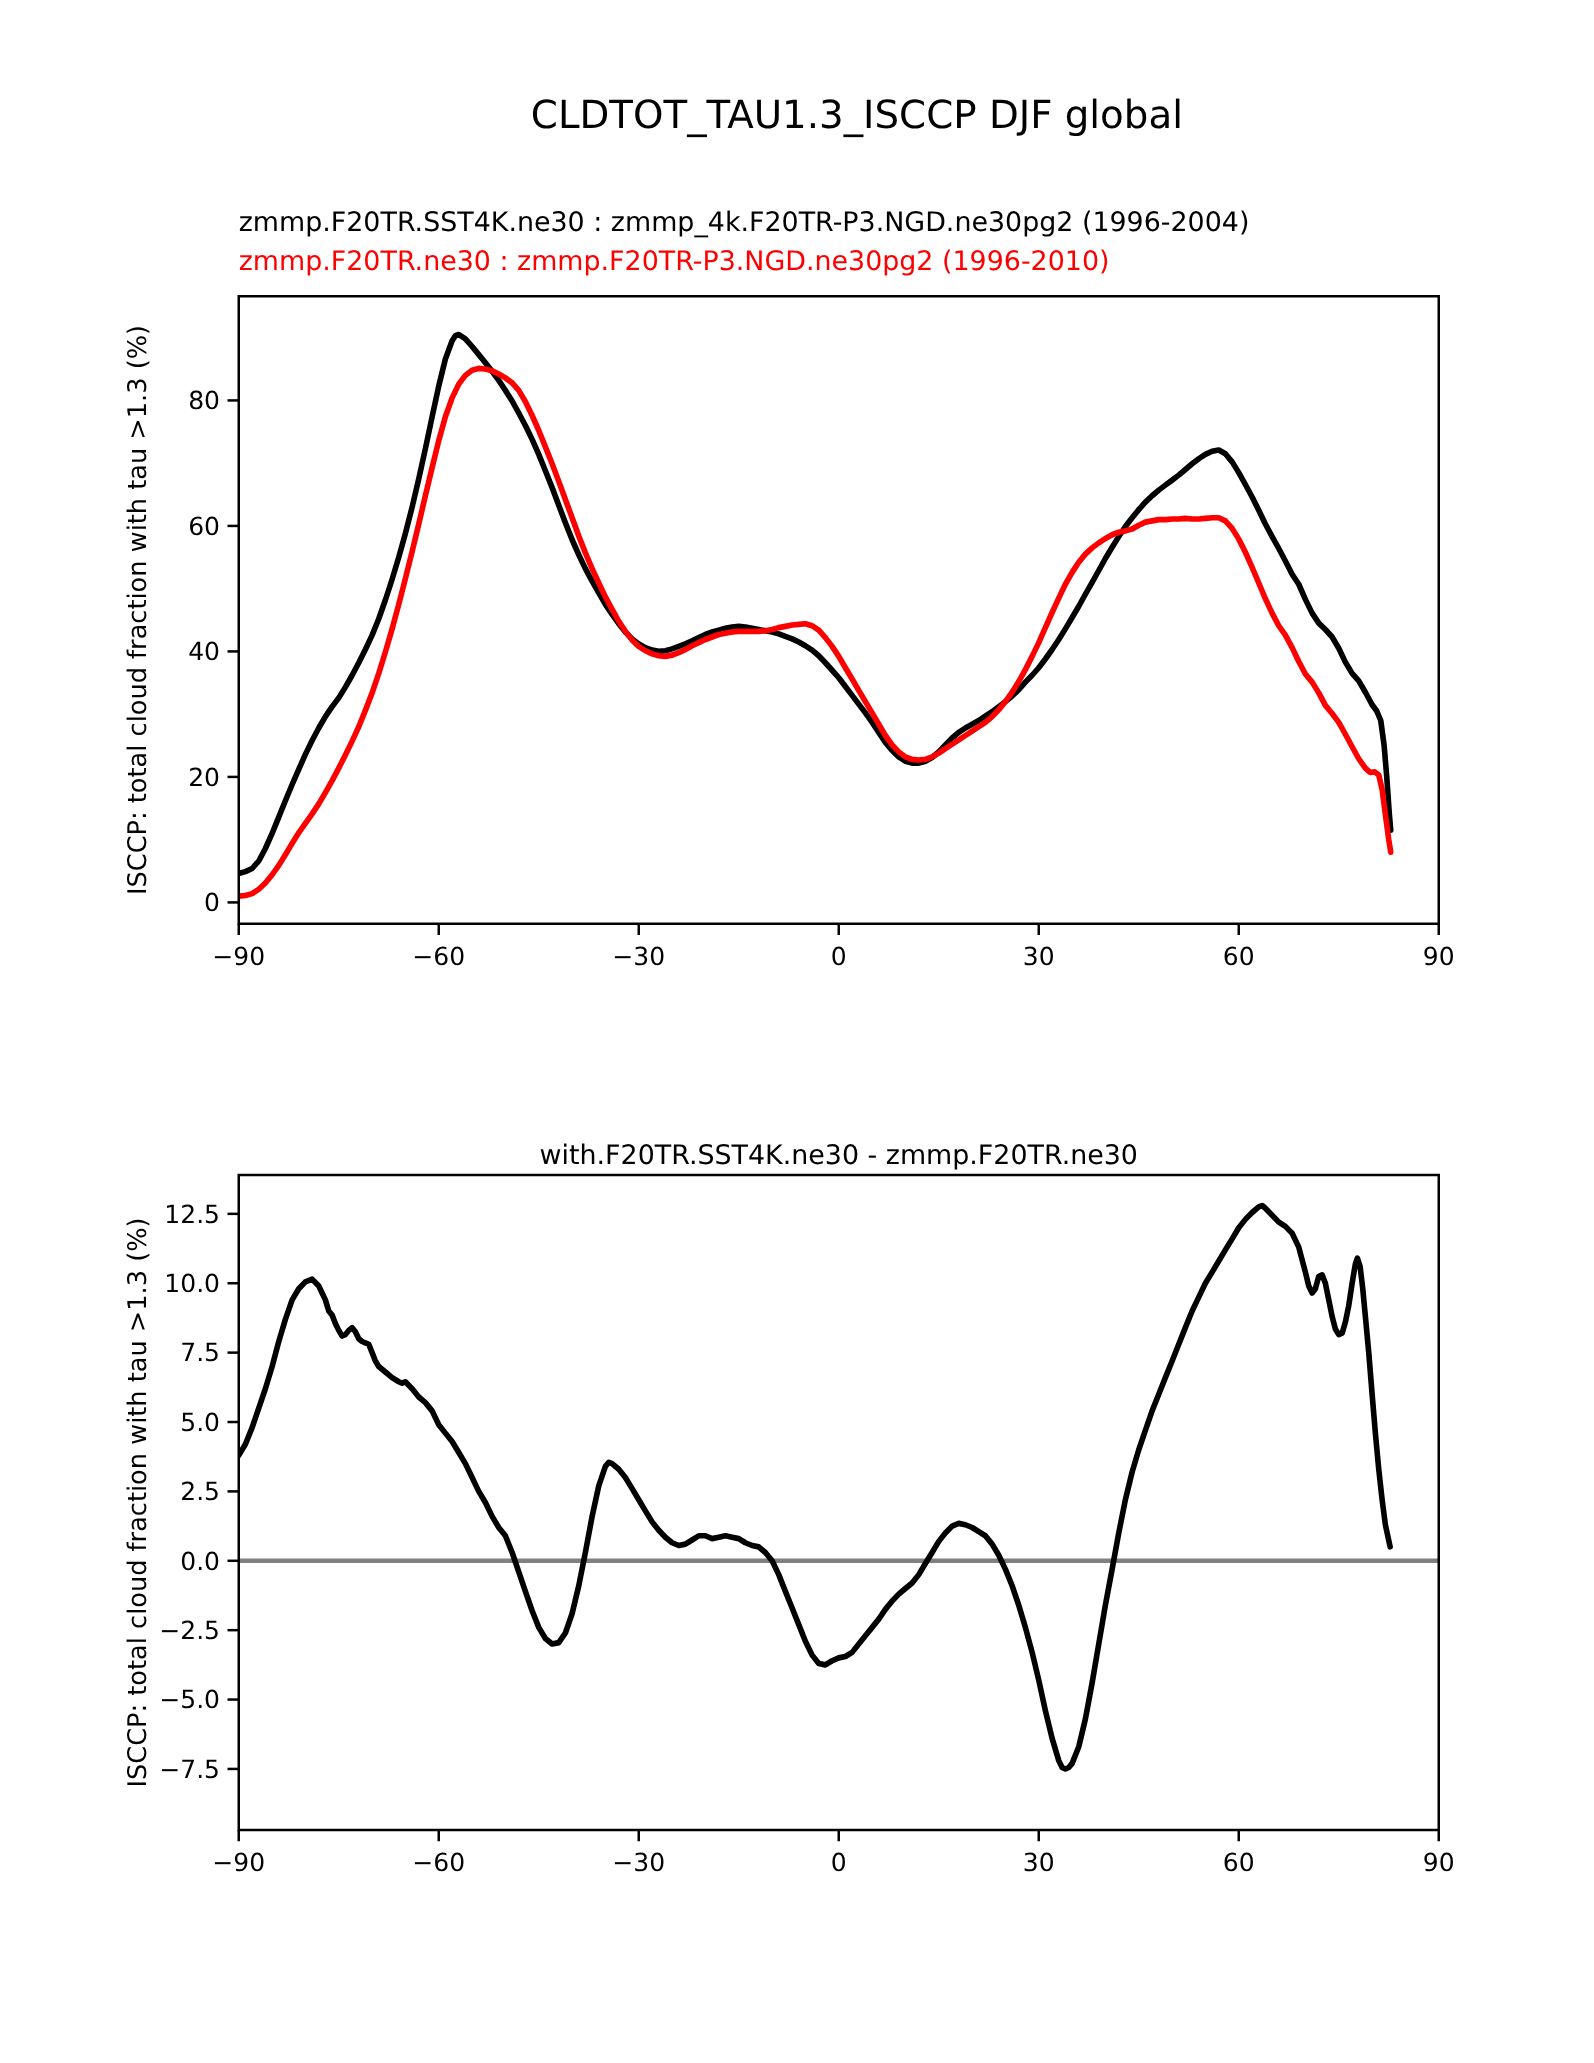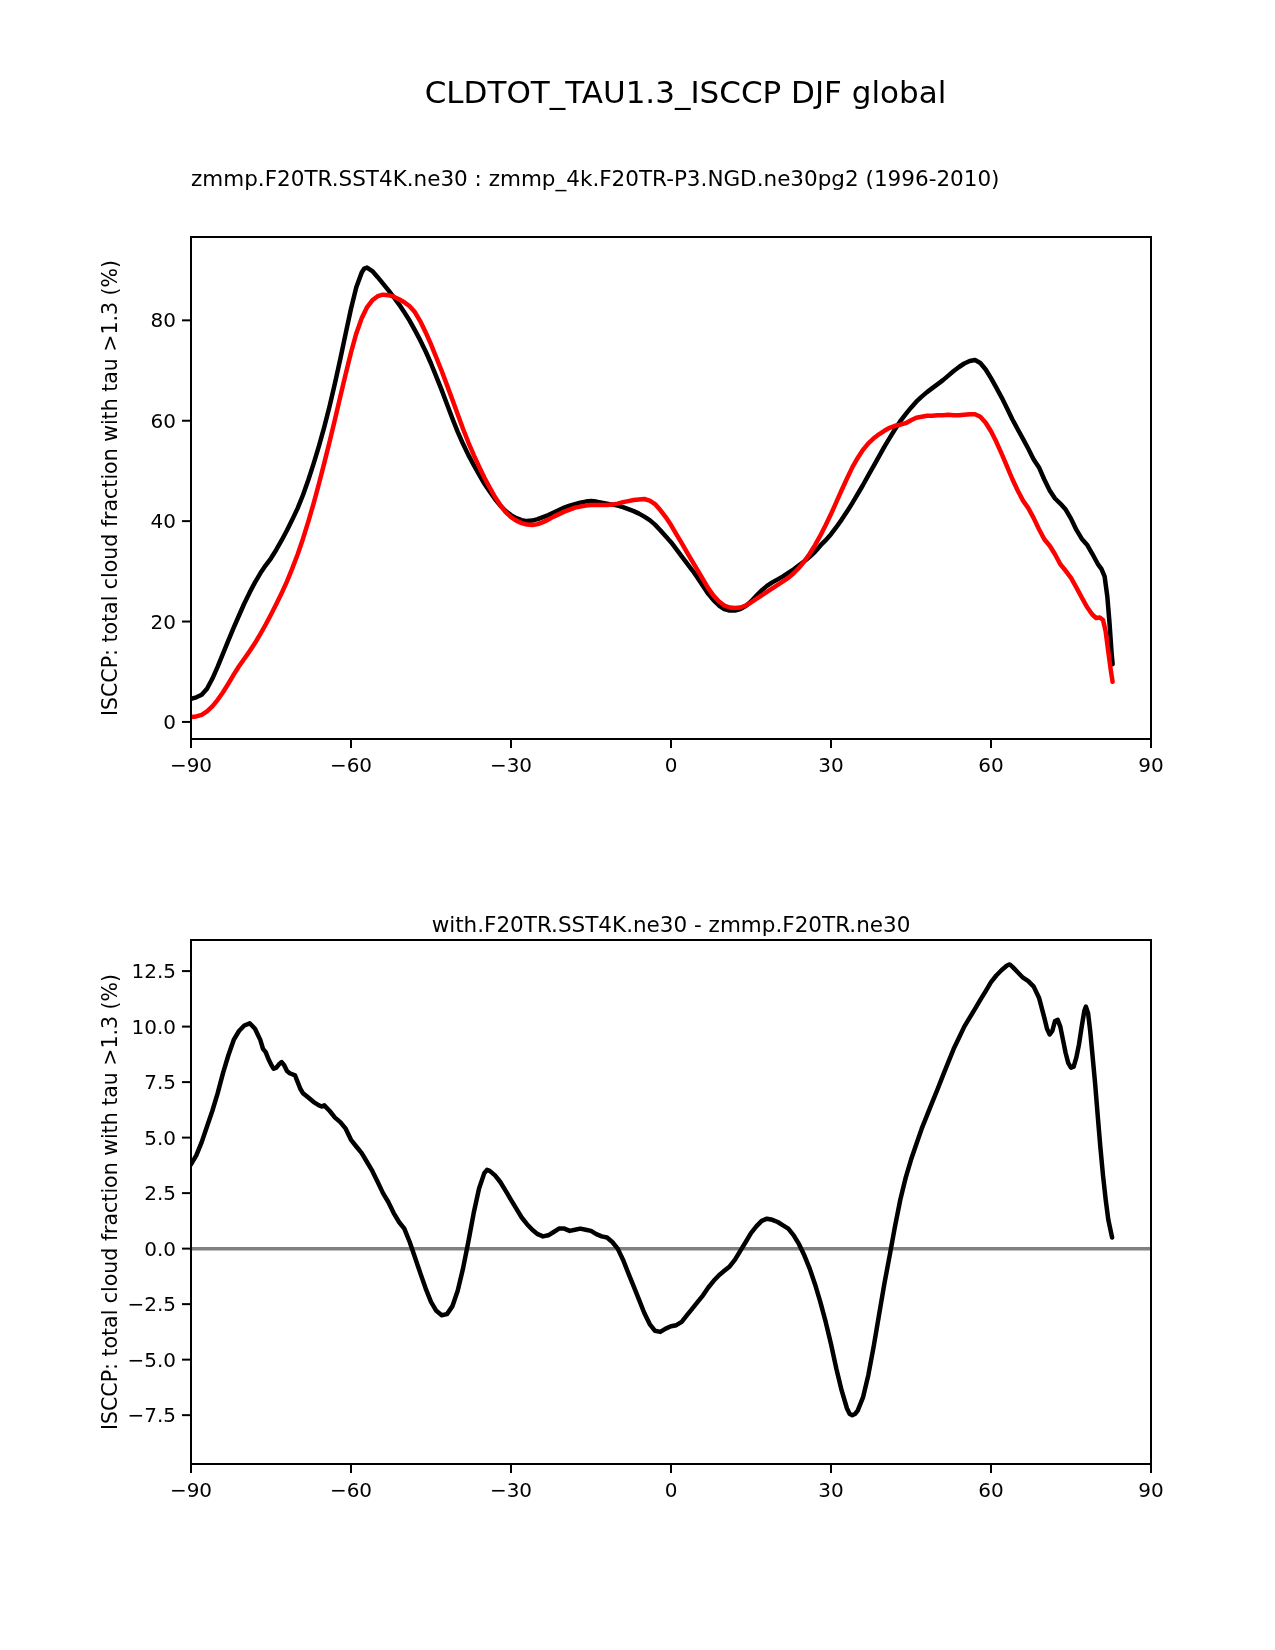--- a/index.html
+++ b/index.html
@@ -39,21 +39,22 @@
     color: #000000;
     white-space: nowrap;
   }
   #chart-svg { position: absolute; left: 0; top: 0; }
 </style>
 </head>
 <body>
 
 <div id="figure">
   <div class="suptitle">CLDTOT_TAU1.3_ISCCP DJF global</div>
-  <div class="legend-line l1" style="color: rgb(0, 0, 0);">zmmp.F20TR.SST4K.ne30 : zmmp_4k.F20TR-P3.NGD.ne30pg2 (1996-2010)</div>
+  <div class="legend-line l1" style="color: rgb(0, 0, 0);">zmmp.F20TR.SST4K.ne30 : zmmp_4k.F20TR-P3.NGD.ne30pg2 (1996-2004)</div>
+  <div class="legend-line l2" style="color: rgb(255, 0, 0);">zmmp.F20TR.ne30 : zmmp.F20TR-P3.NGD.ne30pg2 (1996-2010)</div>
   <div class="subtitle">with.F20TR.SST4K.ne30 - zmmp.F20TR.ne30</div>
   <svg id="chart-svg" width="1275" height="1650" viewBox="0 0 1275 1650" xmlns="http://www.w3.org/2000/svg">
       <g>
         <clipPath id="clip0">
           <rect x="191" y="237" width="960" height="502"></rect>
         </clipPath>
         <g clip-path="url(#clip0)">
           <polyline points="191.0,698.8 196.3,697.3 201.7,694.8 207.0,688.8 212.3,678.8 217.7,666.7 223.0,653.7 228.3,640.6 233.7,627.6 239.0,615.5 244.3,603.5 249.7,592.4 255.0,582.4 260.3,573.3 265.7,565.3 271.0,558.3 276.3,549.7 281.7,540.2 287.0,530.2 292.3,519.6 297.7,508.1 303.0,495.0 308.3,480.0 313.7,463.4 319.0,445.8 324.3,426.8 329.7,405.7 335.0,383.1 340.3,359.0 345.7,333.4 351.0,308.8 356.3,287.2 361.7,272.6 364.3,268.6 367.0,267.6 372.3,271.1 377.7,277.2 383.0,283.7 388.3,290.2 393.7,297.2 399.0,304.3 404.3,312.3 409.7,320.8 415.0,330.4 420.3,340.4 425.7,351.5 431.0,363.5 436.3,376.6 441.7,390.1 447.0,404.2 452.3,418.2 457.7,431.8 463.0,443.8 468.3,454.9 473.7,464.9 479.0,474.4 484.3,483.5 489.7,491.5 495.0,499.0 500.3,505.6 505.7,511.1 511.0,515.1 516.3,518.1 521.7,520.1 527.0,521.1 532.3,520.6 537.7,519.1 543.0,517.1 548.3,515.1 553.7,512.6 559.0,510.1 564.3,507.6 569.7,505.6 575.0,504.1 580.3,502.6 585.7,501.6 591.0,501.1 596.3,501.6 601.7,502.6 607.0,503.6 612.3,504.6 617.7,505.6 623.0,507.1 628.3,509.1 633.7,511.1 639.0,513.6 644.3,516.6 649.7,520.1 655.0,524.6 660.3,530.2 665.7,536.2 671.0,542.2 676.3,549.2 681.7,556.3 687.0,563.3 692.3,570.3 697.7,577.9 703.0,585.9 708.3,593.9 713.7,600.4 719.0,605.5 724.3,609.0 729.7,610.5 735.0,610.5 740.3,609.0 745.7,606.0 751.0,601.5 756.3,595.9 761.7,590.4 767.0,585.9 772.3,582.4 777.7,579.4 783.0,576.4 788.3,572.8 793.7,569.3 799.0,565.3 804.3,561.3 809.7,556.8 815.0,551.8 820.3,545.7 825.7,540.2 831.0,534.2 836.3,527.2 841.7,519.6 847.0,511.6 852.3,503.1 857.7,494.0 863.0,485.0 868.3,475.4 873.7,465.9 879.0,456.4 884.3,446.8 889.7,437.8 895.0,429.3 900.3,421.2 905.7,414.2 911.0,407.7 916.3,401.7 921.7,396.6 927.0,392.1 932.3,388.1 937.7,384.1 943.0,380.1 948.3,375.6 953.7,371.0 959.0,367.0 964.3,363.5 969.7,361.0 975.0,360.0 980.3,363.0 985.7,369.5 991.0,378.1 996.3,387.6 1001.7,397.6 1007.0,408.2 1012.3,419.2 1017.7,429.3 1023.0,438.8 1028.3,448.8 1033.7,459.4 1039.0,467.4 1044.3,479.5 1049.7,490.5 1055.0,498.5 1060.3,503.6 1065.7,509.6 1071.0,518.6 1076.3,529.7 1081.7,538.7 1087.0,544.7 1092.3,553.8 1097.7,563.8 1101.4,568.8 1104.6,576.4 1107.3,596.4 1109.4,621.5 1111.5,651.7 1112.6,664.2" fill="none" stroke="#000000" stroke-width="4.5" stroke-linejoin="round" stroke-linecap="round"></polyline>
           <polyline points="191.0,716.9 196.3,716.4 201.7,714.9 207.0,711.4 212.3,706.4 217.7,699.8 223.0,692.3 228.3,683.8 233.7,674.7 239.0,666.2 244.3,658.7 249.7,651.1 255.0,643.1 260.3,634.1 265.7,624.5 271.0,614.5 276.3,604.0 281.7,592.9 287.0,581.4 292.3,568.3 297.7,554.3 303.0,538.7 308.3,521.6 313.7,503.1 319.0,483.5 324.3,462.9 329.7,441.3 335.0,419.2 340.3,396.6 345.7,374.0 351.0,352.5 356.3,333.4 361.7,318.3 367.0,307.3 372.3,300.3 377.7,296.2 383.0,294.7 388.3,295.2 393.7,296.7 399.0,299.2 404.3,302.3 409.7,306.3 415.0,312.3 420.3,321.3 425.7,332.4 431.0,344.4 436.3,357.5 441.7,371.0 447.0,385.1 452.3,399.6 457.7,414.2 463.0,428.8 468.3,442.3 473.7,454.9 479.0,466.4 484.3,477.5 489.7,487.5 495.0,497.0 500.3,505.1 505.7,512.1 511.0,517.1 516.3,520.6 521.7,523.1 527.0,524.6 532.3,525.1 537.7,524.1 543.0,522.1 548.3,519.6 553.7,516.6 559.0,514.1 564.3,511.6 569.7,509.6 575.0,507.6 580.3,506.6 585.7,505.6 591.0,505.1 596.3,505.1 601.7,505.1 607.0,505.1 612.3,504.6 617.7,503.6 623.0,502.1 628.3,501.1 633.7,500.0 639.0,499.5 644.3,499.0 649.7,500.6 655.0,504.1 660.3,510.1 665.7,517.1 671.0,525.1 676.3,534.2 681.7,543.2 687.0,552.3 692.3,561.3 697.7,570.3 703.0,579.4 708.3,588.4 713.7,595.9 719.0,601.5 724.3,605.5 729.7,607.5 735.0,608.0 740.3,607.5 745.7,605.5 751.0,602.5 756.3,598.9 761.7,595.4 767.0,591.9 772.3,588.4 777.7,584.9 783.0,581.4 788.3,577.9 793.7,573.3 799.0,567.8 804.3,561.3 809.7,553.8 815.0,545.2 820.3,535.7 825.7,525.1 831.0,514.1 836.3,502.1 841.7,490.0 847.0,478.5 852.3,467.4 857.7,457.9 863.0,449.8 868.3,443.3 873.7,438.3 879.0,434.3 884.3,430.8 889.7,427.8 895.0,425.8 900.3,424.7 905.7,423.2 911.0,420.2 916.3,417.7 921.7,416.7 927.0,415.7 932.3,415.7 937.7,415.2 943.0,415.2 948.3,414.7 953.7,415.2 959.0,415.2 964.3,414.7 969.7,414.2 975.0,414.2 980.3,416.7 985.7,422.7 991.0,431.3 996.3,441.8 1001.7,453.9 1007.0,466.4 1012.3,479.0 1017.7,490.5 1023.0,500.6 1028.3,508.1 1033.7,518.1 1039.0,529.2 1044.3,539.2 1049.7,545.7 1055.0,554.3 1060.3,564.3 1065.7,570.8 1071.0,577.9 1076.3,587.4 1081.7,597.4 1087.0,607.0 1092.3,614.5 1096.1,618.0 1099.8,617.5 1103.0,620.0 1105.7,631.6 1108.3,651.7 1111.0,671.7 1112.6,681.8" fill="none" stroke="#ff0000" stroke-width="4.5" stroke-linejoin="round" stroke-linecap="round"></polyline>
         </g>

